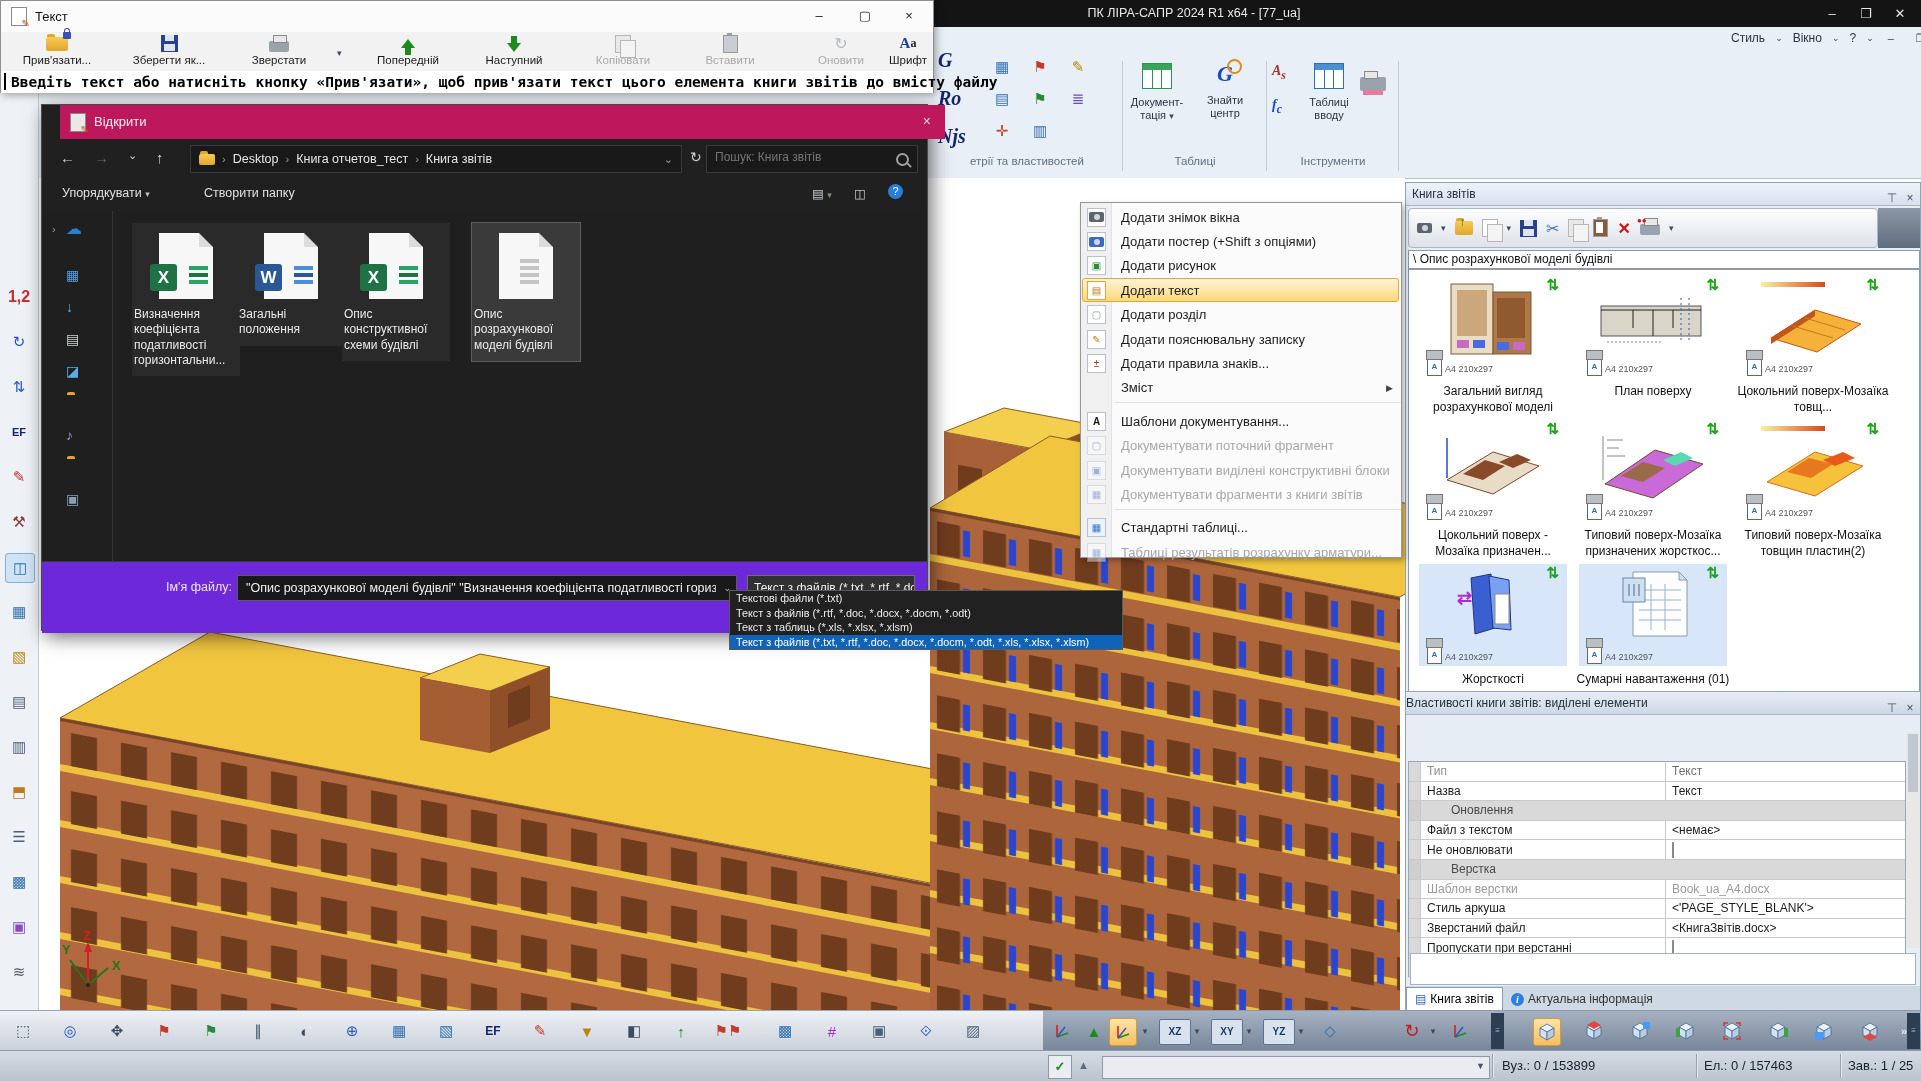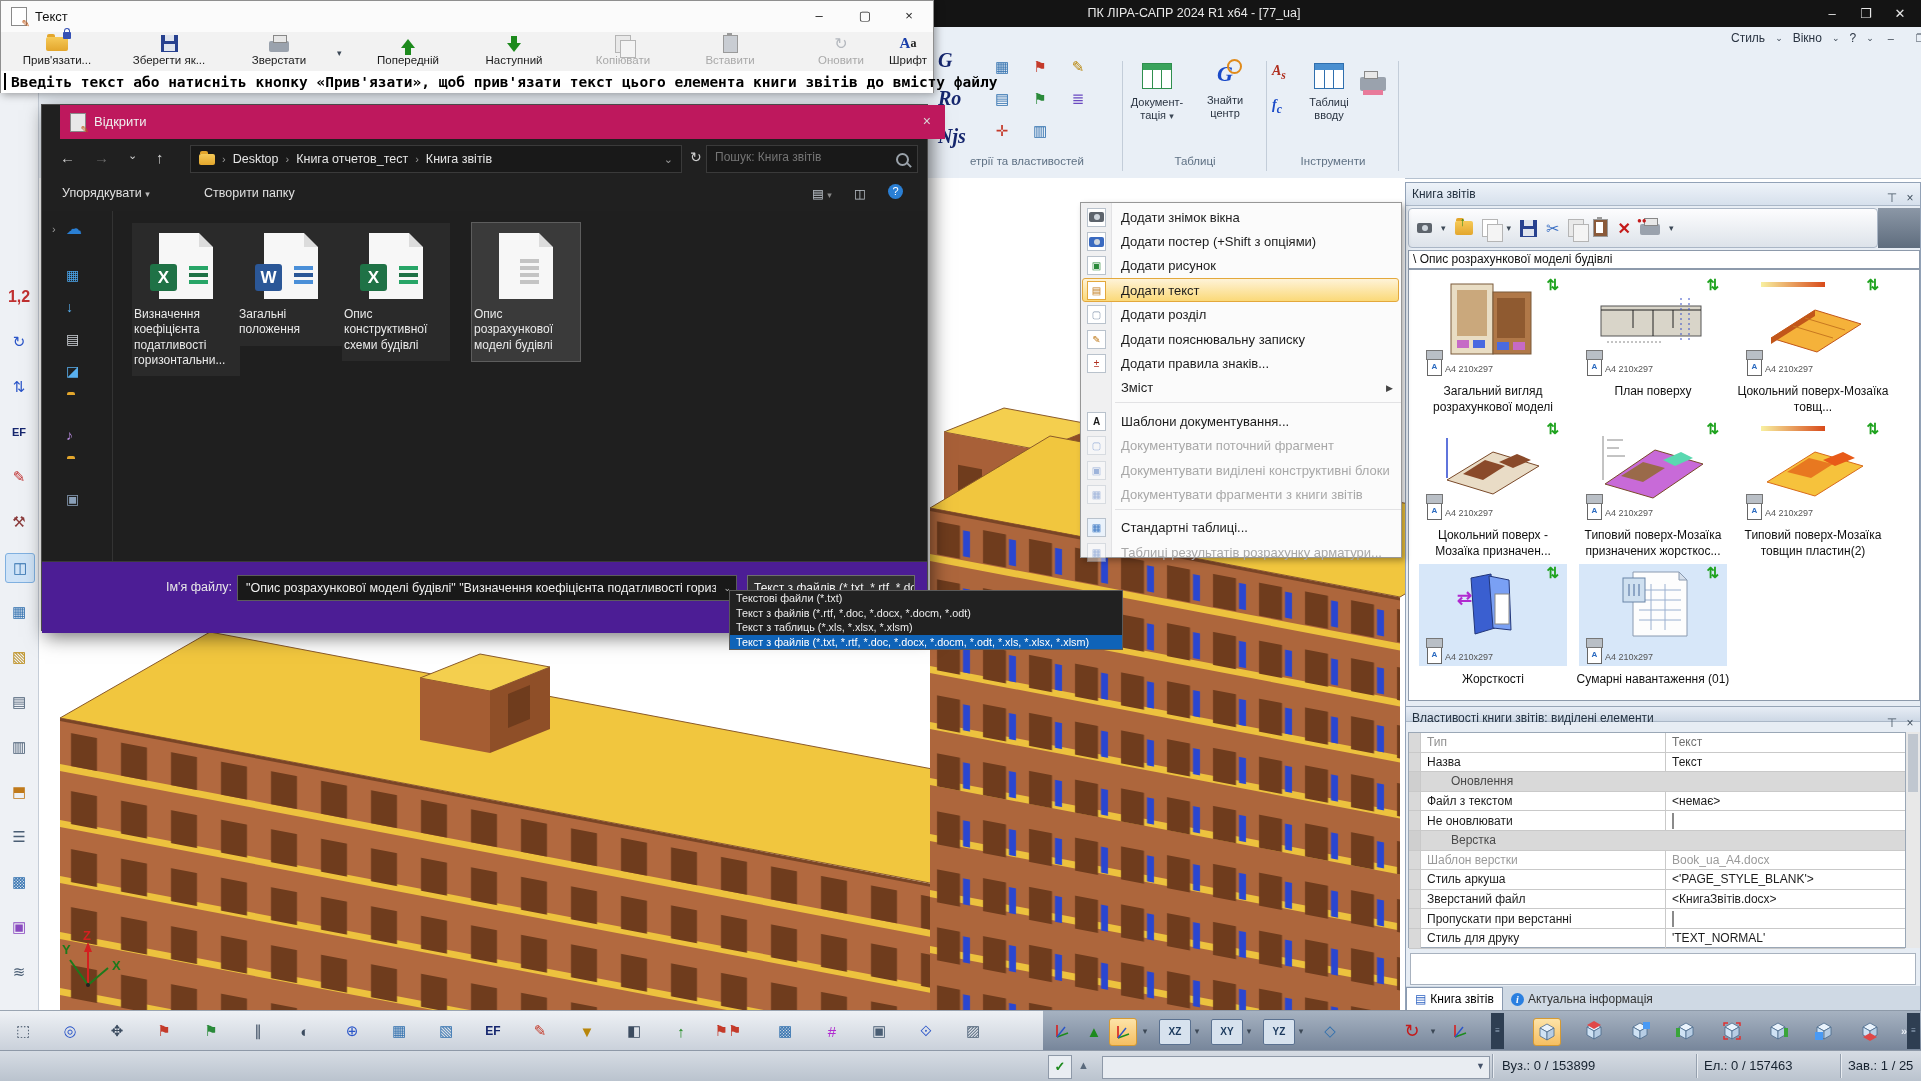--- a/index.html
+++ b/index.html
@@ -47,23 +47,23 @@
   .titem{position:absolute;width:156px;height:140px;}
   .titem .selbg{position:absolute;left:4px;top:0;width:148px;height:102px;background:#d7e7f9;}
   .refresh{position:absolute;right:14px;top:0;color:#1fa31f;font-weight:bold;font-size:15px;letter-spacing:-2px;}
   .badge{position:absolute;left:12px;bottom:40px;display:flex;align-items:flex-end;gap:3px;}
   .badge .pg{width:13px;height:17px;background:#fff;border:1px solid #666;font-size:8px;color:#2a6ac0;
              font-weight:bold;text-align:center;line-height:17px;position:relative;}
   .badge .pg::before{content:"";position:absolute;left:-2px;top:-8px;width:15px;height:8px;background:#b9bfc6;border:1px solid #777;}
   .badge .bt{font-size:9px;color:#555;margin-bottom:2px;}
   .titem .lbl{position:absolute;left:0;bottom:0;width:156px;height:32px;text-align:center;font-size:12px;color:#101010;line-height:1.3;overflow:hidden;}
   
-  .props-head{position:absolute;left:0;top:523px;width:514px;height:16px;background:linear-gradient(#e7edf5,#cdd8e5);
-              border-top:1px solid #97a5b6;border-bottom:1px solid #aab7c7;font-size:12px;color:#22303f;line-height:23px;padding-left:6px;box-sizing:border-box;}
-  .pgrid{position:absolute;left:2px;top:549px;width:498px;height:216px;background:#fff;border:1px solid #9aa7b6;box-sizing:border-box;}
+  .props-head{position:absolute;left:0;top:508px;width:514px;height:24px;background:linear-gradient(#e7edf5,#cdd8e5);
+              border-top:1px solid #97a5b6;border-bottom:1px solid #aab7c7;font-size:12px;color:#22303f;line-height:23px;box-sizing:border-box;}
+  .pgrid{position:absolute;left:2px;top:578px;width:498px;height:216px;background:#fff;border:1px solid #9aa7b6;box-sizing:border-box;}
   .prow{display:flex;height:19.6px;border-bottom:1px solid #c9c9c9;font-size:12px;align-items:center;box-sizing:border-box;}
   .prow .strip{width:11px;align-self:stretch;background:#d9d9d9;border-right:1px solid #c9c9c9;}
   .prow .pl{width:238px;padding-left:6px;border-right:1px solid #c9c9c9;align-self:stretch;display:flex;align-items:center;color:#1c1c1c;}
   .prow .pv{flex:1;padding-left:6px;color:#1c1c1c;}
   .prow.grp{background:#d9d9d9;color:#4a4a4a;}
   .prow.grp .gl{padding-left:30px;}
   .prow.muted .pl,.prow.muted .pv{color:#9a9a9a;}
   .cb{width:13px;height:13px;background:#fff;border:1px solid #8a8a8a;}
   .pscroll{position:absolute;left:500px;top:549px;width:14px;height:216px;background:#e8e8e8;}
   .pscroll .th{position:absolute;left:2px;top:2px;width:10px;height:58px;background:#c0c7d0;}
@@ -140,21 +140,21 @@
   .tile{position:absolute;top:12px;width:104px;background:#2a2a2a;padding:10px 2px 8px 2px;}
   .tile.sel{background:#3a3a3a;outline:1px solid #5d5d5d;}
   .fpage{width:54px;height:66px;background:#f7f7f7;position:relative;margin:0 auto;}
   .fpage::after{content:"";position:absolute;top:0;right:0;border-style:solid;border-width:0 14px 14px 0;border-color:#2a2a2a #2a2a2a #dcdcdc #f7f7f7;}
   .tile.sel .fpage::after{border-color:#3a3a3a #3a3a3a #dcdcdc #f7f7f7;}
   .fapp{position:absolute;left:-9px;bottom:8px;width:27px;height:27px;border-radius:3px;color:#fff;font-weight:bold;
         font-size:17px;display:flex;align-items:center;justify-content:center;}
   .flines{position:absolute;right:5px;bottom:12px;}
   .flines span{display:block;width:19px;height:3.5px;margin:3.5px 0;}
   .tile .tlbl{margin-top:8px;text-align:left;font-size:12px;color:#eaeaea;line-height:1.28;}
-  .ofoot{position:absolute;left:0;top:456px;width:100%;height:71px;background:#4c1d95;border-top:1px solid #3a3a3a;}
+  .ofoot{position:absolute;left:0;top:456px;width:100%;height:71px;background:#6d28d9;border-top:1px solid #3a3a3a;}
   .fnlabel{position:absolute;left:124px;top:18px;font-size:12.5px;color:#e8e8e8;}
   .fninput{position:absolute;left:195px;top:13px;width:500px;height:26px;background:#191919;border:1px solid #5c5c5c;box-sizing:border-box;}
   .fninput input{position:absolute;left:6px;top:4px;width:470px;background:transparent;border:none;color:#f0f0f0;font-size:12.5px;outline:none;font-family:"Liberation Sans",sans-serif;}
   .ftcombo{position:absolute;left:705px;top:13px;width:168px;height:26px;background:#313131;border:1px solid #6e6e6e;
            box-sizing:border-box;font-size:12px;color:#f0f0f0;line-height:24px;padding-left:6px;overflow:hidden;white-space:nowrap;}
   .dncar{position:absolute;right:5px;top:0;font-size:9px;color:#bbb;line-height:24px;}
   
   .ftpop{left:729px;top:590px;width:394px;height:60px;background:#212121;border:1px solid #5a5a5a;box-sizing:border-box;z-index:7;}
   .ftop{height:14.5px;line-height:14.5px;font-size:10.8px;color:#ececec;padding-left:6px;white-space:nowrap;overflow:hidden;}
   .ftop.sel{background:#0f63b8;color:#fff;}

